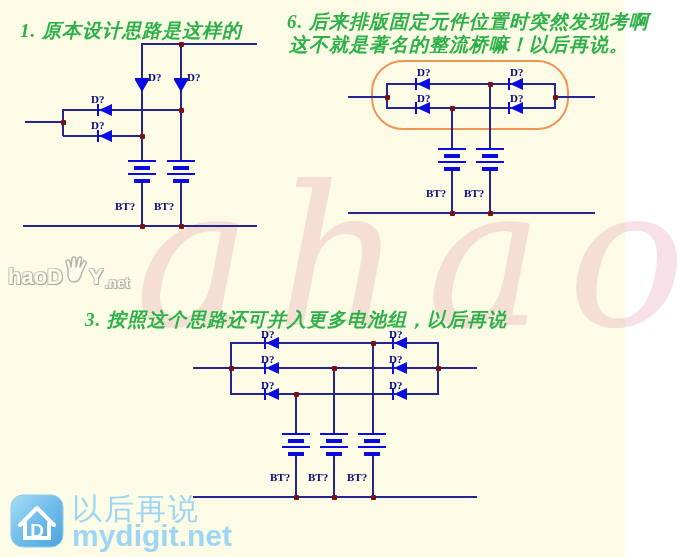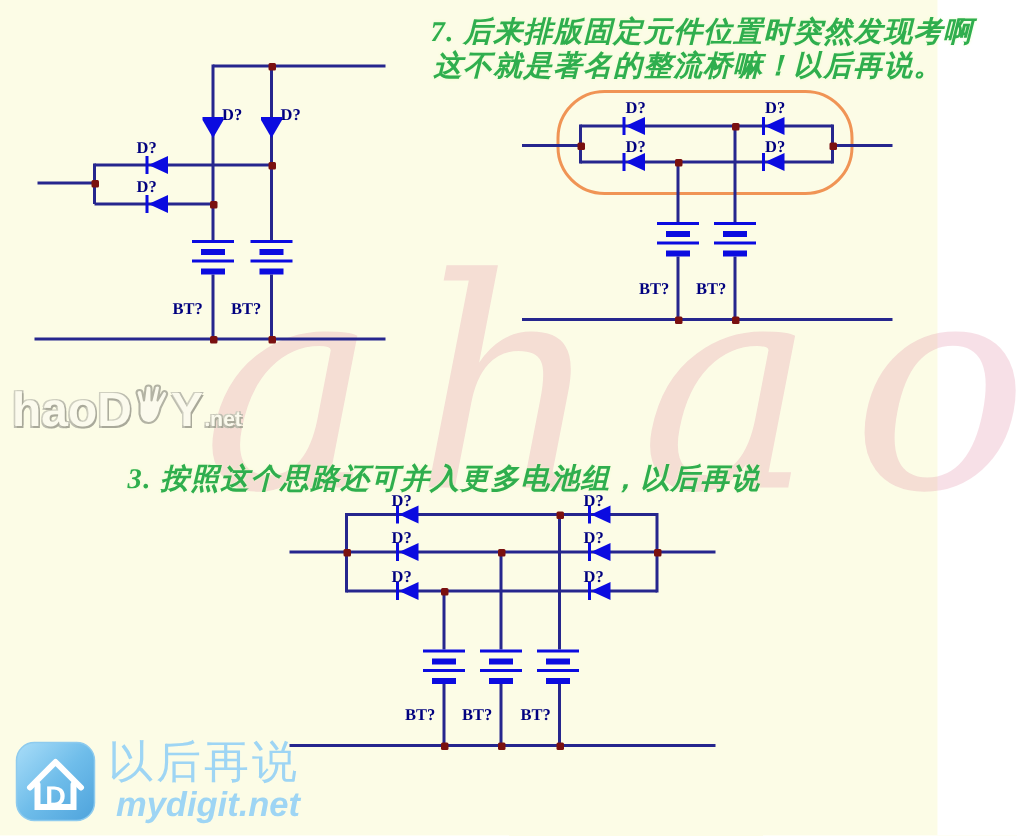--- a/index.html
+++ b/index.html
@@ -38,48 +38,49 @@
   .battery .p4{position:absolute;left:6px;top:19px;width:16px;height:4px;background:var(--symbol);}
   .capsule{position:absolute;left:371px;top:60px;width:194px;height:66px;
       border:2px solid var(--highlight);border-radius:32px;z-index:2;}
   
   .ahao{position:absolute;left:135px;top:160px;z-index:1;color:var(--pink);
       font-family:"DejaVu Serif",serif;font-style:italic;font-size:195px;line-height:1;
       letter-spacing:25px;white-space:nowrap;}
   .haodiy{position:absolute;left:8px;top:256px;z-index:5;display:flex;align-items:flex-end;
       font-family:"Liberation Sans",sans-serif;font-weight:700;color:#fbfaed;
       text-shadow:1px 1px 0 #a9a99a,-1px -1px 0 #cfcfc0,1px -1px 0 #bdbdb0,-1px 1px 0 #bdbdb0;}
-  .haodiy .big{font-size:32px;line-height:28px;}
+  .haodiy .big{font-size:22px;line-height:28px;}
   .haodiy .tld{font-size:14px;line-height:16px;margin-left:1px;}
   
   .sitelogo{position:absolute;left:10px;top:494px;z-index:5;display:flex;align-items:flex-start;}
   .sitelogo .txt{margin-left:8px;color:var(--logoblue);}
   .sitelogo .cn{font-size:30px;line-height:30px;letter-spacing:2px;font-weight:400;}
-  .sitelogo .dom{font-size:23px;line-height:24px;font-style:italic;font-weight:700;text-align:right;}
+  .sitelogo .dom{font-size:30px;line-height:24px;font-weight:700;text-align:right;}
 </style>
 </head>
 <body>
 
 <div id="stage">
 
   <div class="strip"></div>
 
   <div class="ahao">ahao</div>
   <div class="haodiy">
     <span class="big">haoD</span>
     <span class="big"><svg width="26" height="28" viewBox="0 0 26 28">
           <g fill="#fbfaed" stroke="#b3b3a4" stroke-width="1.4" stroke-linejoin="round">
             <path d="M5 13 L3 6 Q3 4 5 4 Q7 4 7 6 L8 11 L9 3 Q9 1 11 1 Q13 1 13 3 L13 11 L15 3 Q15 1 17 1 Q19 1 18.6 3 L17 11 L20 6 Q21 4 22.6 5 Q24 6 23 8 L19 16 Q17 26 11 26 Q6 26 5 20 Z"></path>
           </g>
         </svg></span>
     <span class="big">Y</span>
     <span class="tld">.net</span>
   </div>
 
-  <div class="note" style="left:287px;top:11px;">7. 后来排版固定元件位置时突然发现考啊</div>
+  <div class="note" style="left:20px;top:20px;">1. 原本设计思路是这样的</div>
+  <div class="note" style="left:287px;top:11px;">6. 后来排版固定元件位置时突然发现考啊</div>
   <div class="note" style="left:289px;top:34px;">这不就是著名的整流桥嘛！以后再说。</div>
   <div class="note" style="left:85px;top:309px;font-style:italic;">3. 按照这个思路还可并入更多电池组，以后再说</div>
 
   <div>
     <div class="wh" style="left:142px;top:43px;width:115px;"></div>
     <div class="wh" style="left:25px;top:121px;width:38px;"></div>
     <div class="wh" style="left:63px;top:109px;width:118px;"></div>
     <div class="wh" style="left:63px;top:135px;width:79px;"></div>
     <div class="wh" style="left:23px;top:225px;width:234px;"></div>
     <div class="wv" style="left:141px;top:43px;height:117px;"></div>

